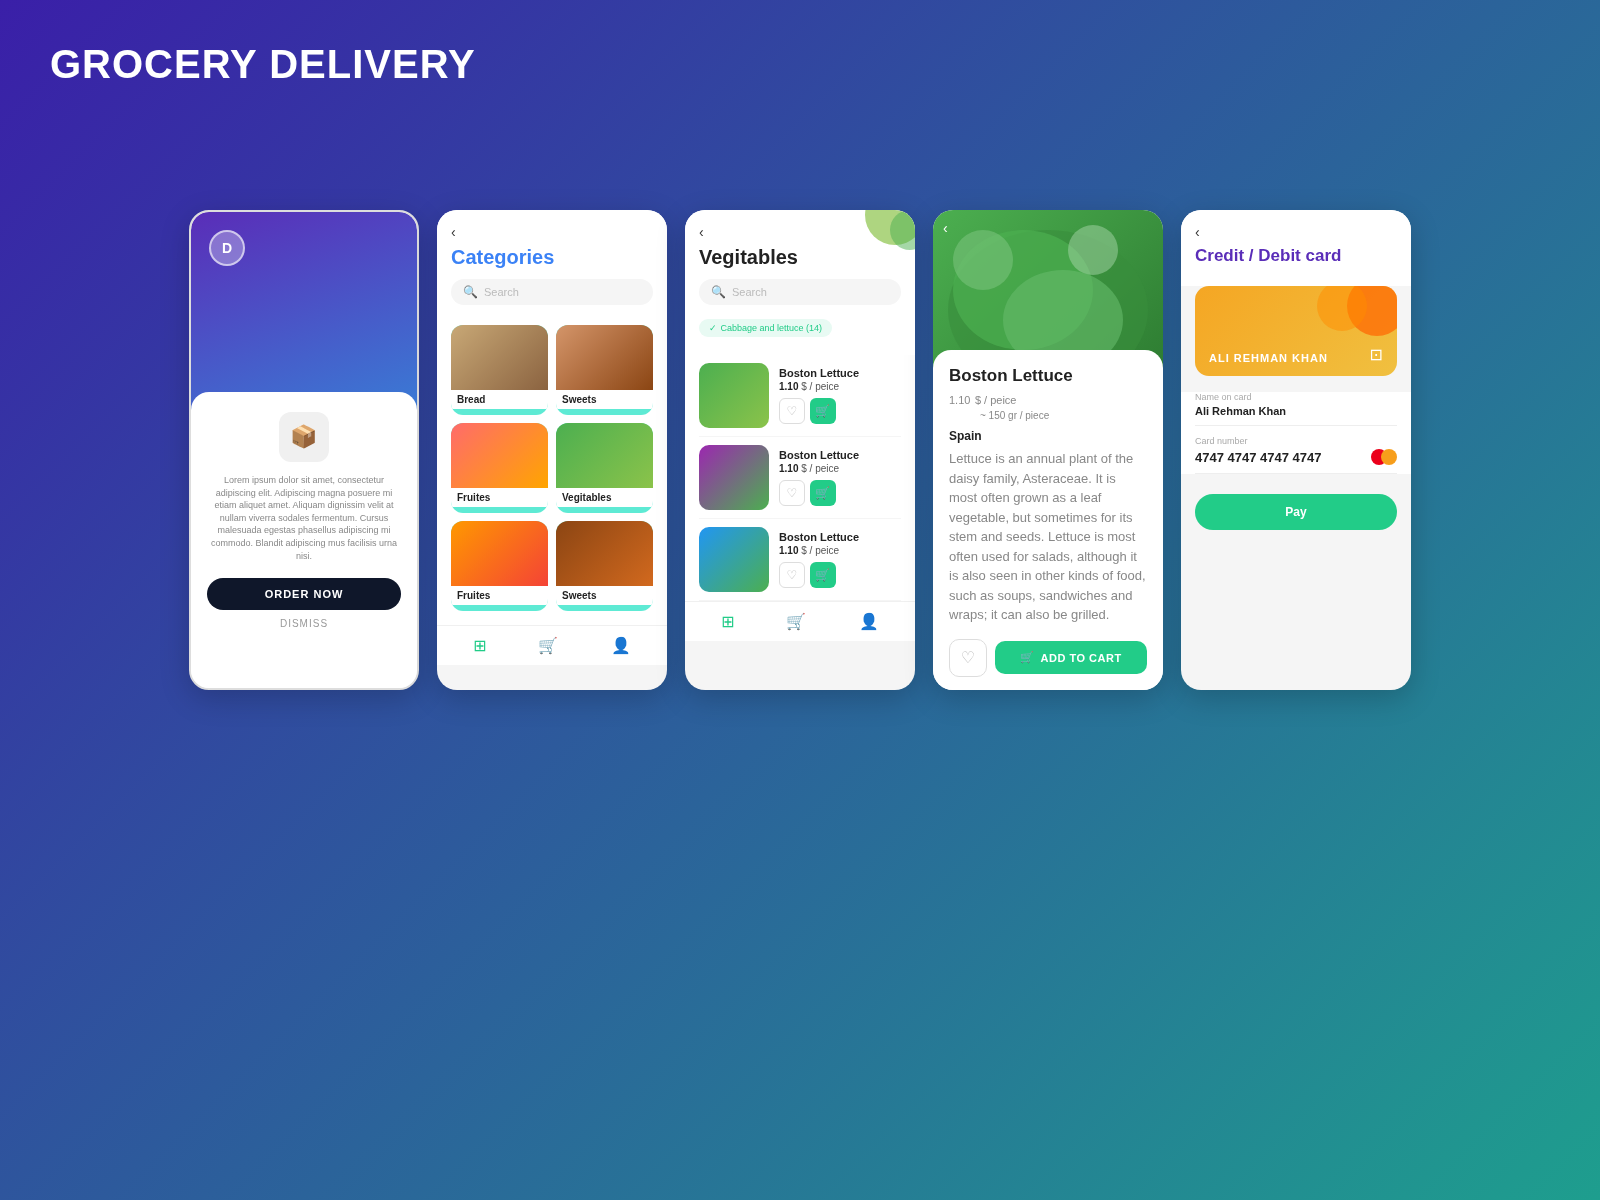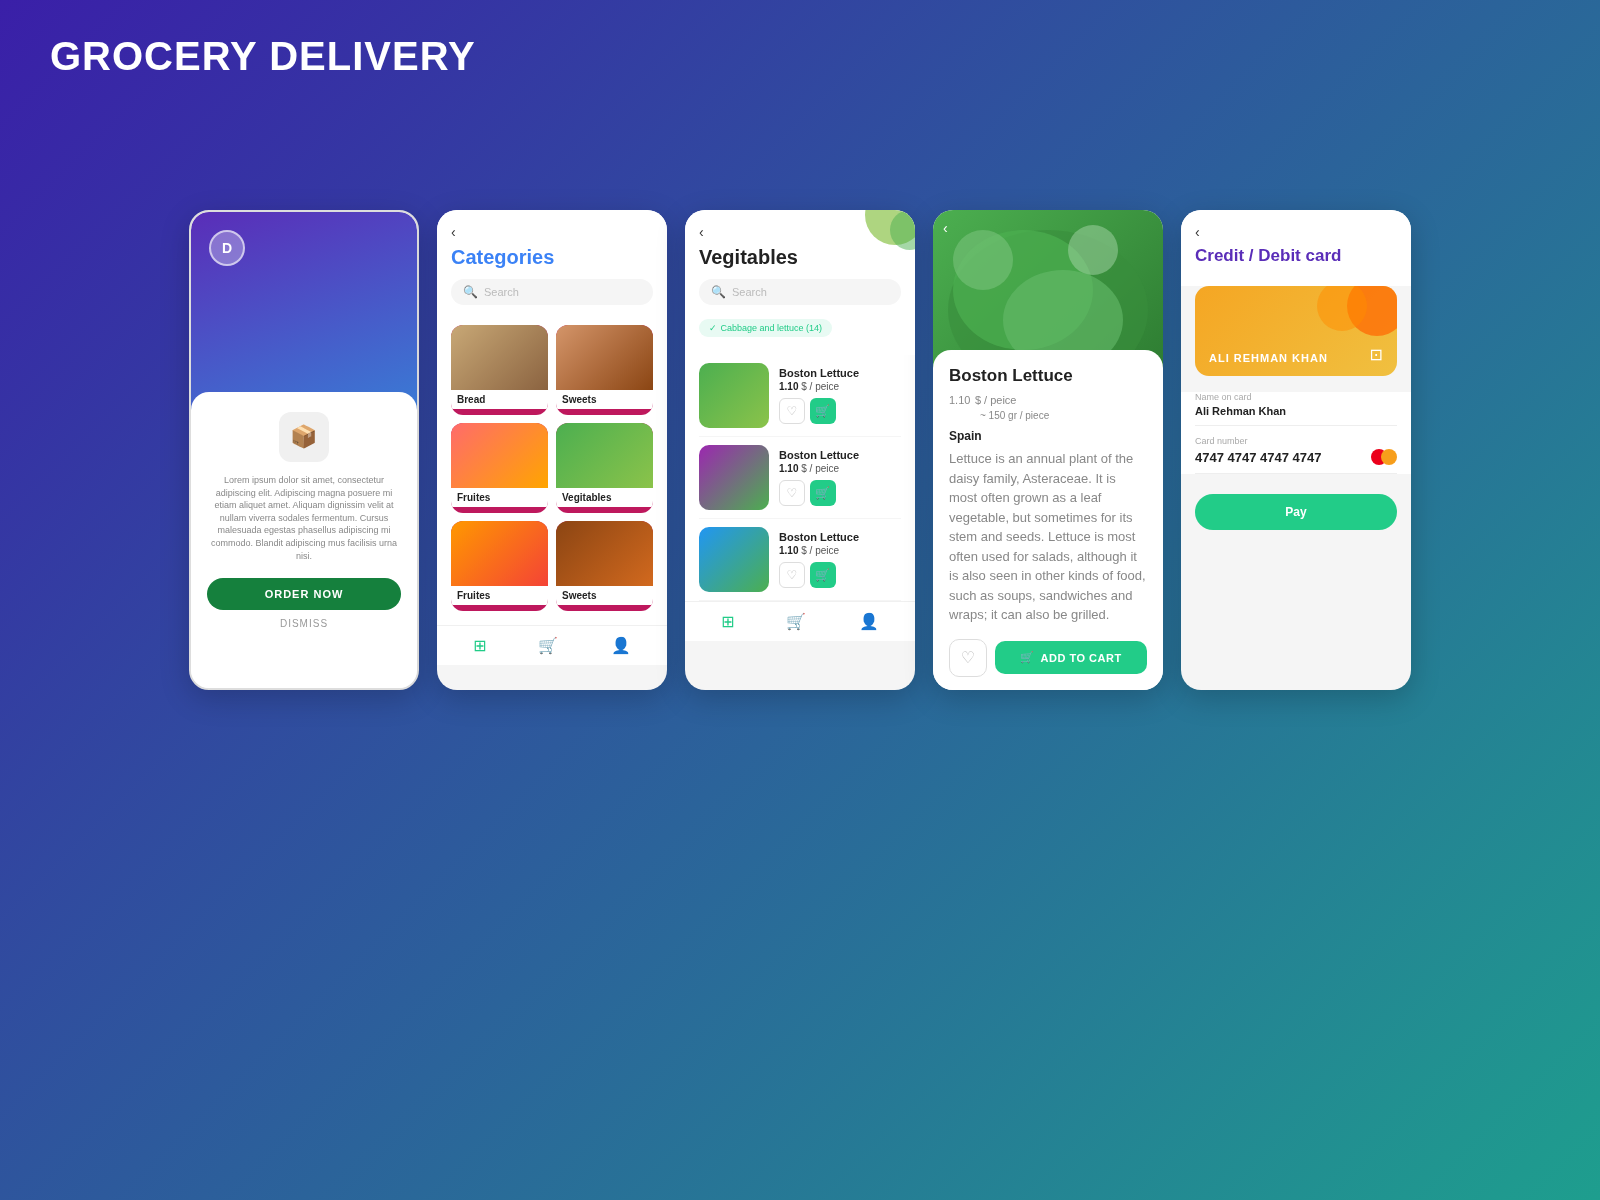--- a/index.html
+++ b/index.html
@@ -6,21 +6,21 @@
     body {
       width: 1600px;
       height: 1200px;
       background: linear-gradient(135deg, #3a1fa8 0%, #1e9e8e 100%);
       font-family: 'Arial', sans-serif;
       overflow: hidden;
       position: relative;
     }
     .page-title {
       position: absolute;
-      top: 32px;
+      top: 40px;
       left: 50px;
       color: white;
       font-size: 40px;
       font-weight: 700;
       line-height: 1.2;
       letter-spacing: 1px;
     }
     .screens-container {
       position: absolute;
       top: 210px;
@@ -93,21 +93,21 @@
       line-height: 1.2;
     }
     .s1-desc {
       font-size: 9px;
       color: #888;
       text-align: center;
       line-height: 1.4;
       margin-bottom: 16px;
     }
     .s1-btn {
-      background: #15803d;
+      background: #0f172a;
       color: white;
       border: none;
       border-radius: 25px;
       width: 100%;
       padding: 10px;
       font-size: 11px;
       font-weight: 700;
       letter-spacing: 1px;
       cursor: pointer;
       margin-bottom: 8px;
@@ -155,21 +155,21 @@
       grid-template-columns: 1fr 1fr;
       gap: 8px;
       padding: 0 14px 14px;
       background: white;
     }
     .cat-item {
       border-radius: 12px;
       overflow: hidden;
       height: 90px;
       position: relative;
-      background: #be185d;
+      background: #5eead4;
     }
     .cat-img {
       width: 100%;
       height: 65px;
       object-fit: cover;
       display: block;
     }
     .cat-img-bread {
       background: linear-gradient(135deg, #c8a876 0%, #8b6340 100%);
     }

